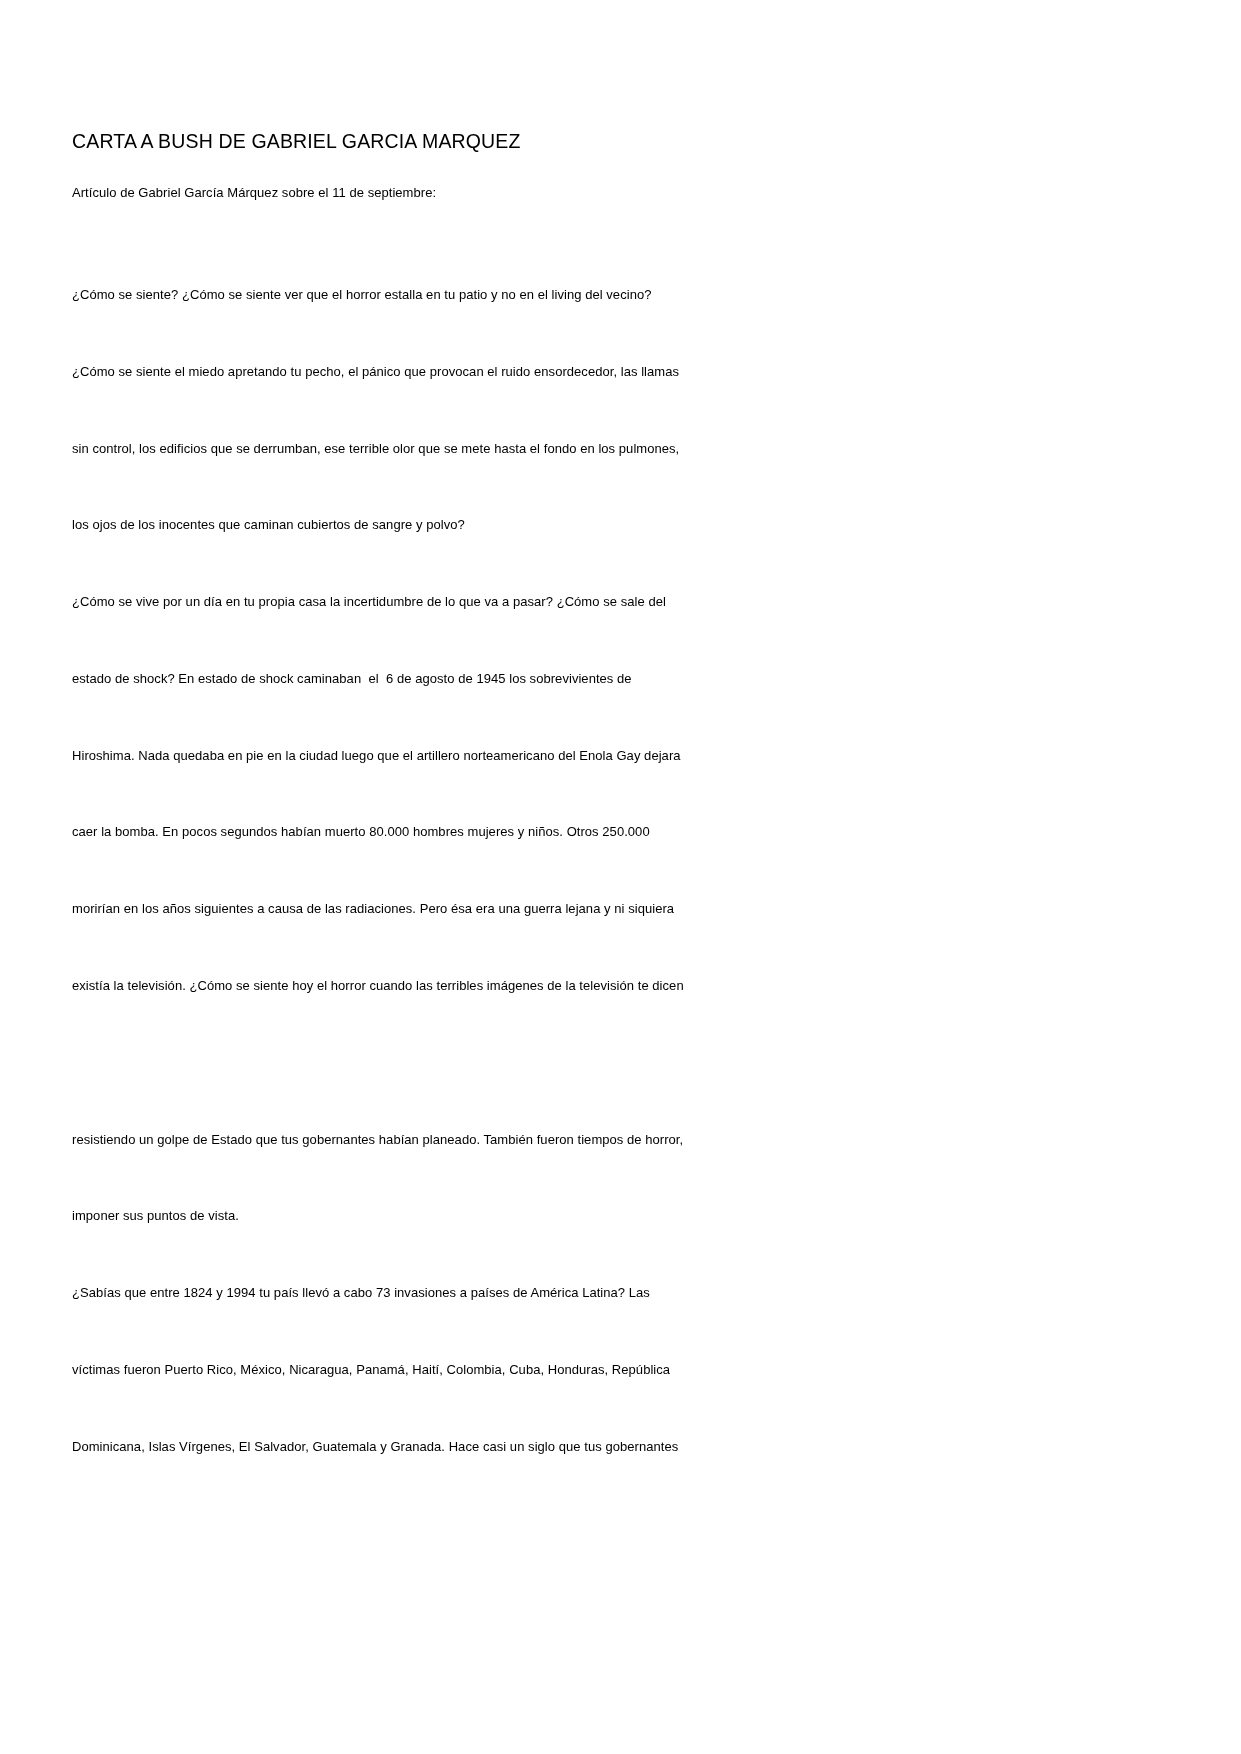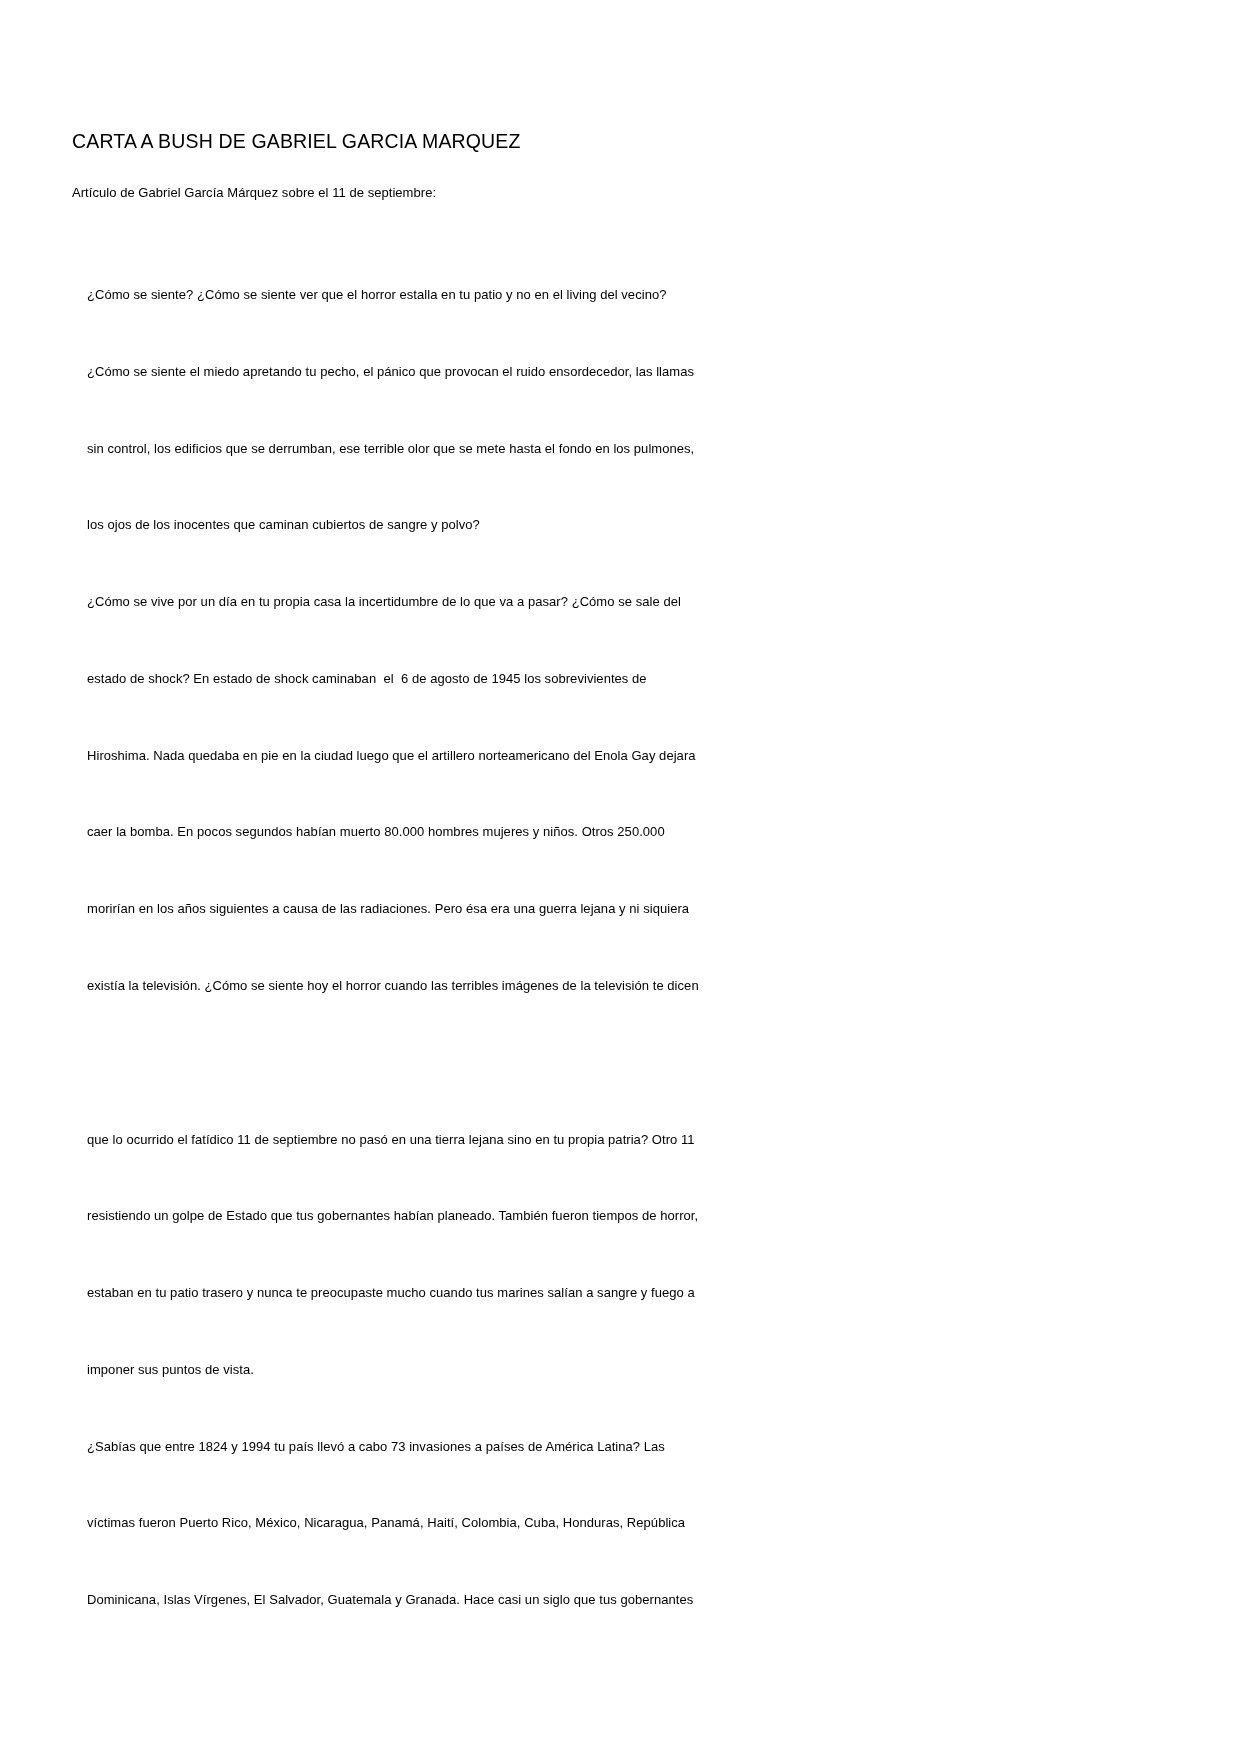--- a/index.html
+++ b/index.html
@@ -32,21 +32,20 @@
     font-size: 13px;
     line-height: 25.6px;
     letter-spacing: 0.05px;
     white-space: pre-wrap;
   }
   .spacer {
     height: 25.6px;
   }
   .line {
     white-space: pre-wrap;
-    margin-left: 15px;
   }
 </style>
 </head>
 <body>
 
 <div class="page">
 
   <div class="doc-title">CARTA A BUSH DE GABRIEL GARCIA MARQUEZ</div>
 
   <div class="spacer"></div>
@@ -64,23 +63,21 @@
     <div class="line">estado de shock? En estado de shock caminaban  el  6 de agosto de 1945 los sobrevivientes de</div>
     <div class="line">Hiroshima. Nada quedaba en pie en la ciudad luego que el artillero norteamericano del Enola Gay dejara</div>
     <div class="line">caer la bomba. En pocos segundos habían muerto 80.000 hombres mujeres y niños. Otros 250.000</div>
     <div class="line">morirían en los años siguientes a causa de las radiaciones. Pero ésa era una guerra lejana y ni siquiera</div>
     <div class="line">existía la televisión. ¿Cómo se siente hoy el horror cuando las terribles imágenes de la televisión te dicen</div>
   </div>
 
   <div class="spacer"></div>
 
   <div class="block">
-    <div class="line">que lo ocurrido el fatídico 11 de septiembre no pasó en una tierra lejana sino en tu propia patria? Otro 11</div>
     <div class="line">resistiendo un golpe de Estado que tus gobernantes habían planeado. También fueron tiempos de horror,</div>
-    <div class="line">estaban en tu patio trasero y nunca te preocupaste mucho cuando tus marines salían a sangre y fuego a</div>
     <div class="line">imponer sus puntos de vista.</div>
     <div class="line">¿Sabías que entre 1824 y 1994 tu país llevó a cabo 73 invasiones a países de América Latina? Las</div>
     <div class="line">víctimas fueron Puerto Rico, México, Nicaragua, Panamá, Haití, Colombia, Cuba, Honduras, República</div>
     <div class="line">Dominicana, Islas Vírgenes, El Salvador, Guatemala y Granada. Hace casi un siglo que tus gobernantes</div>
     
     
     
     
     
     

